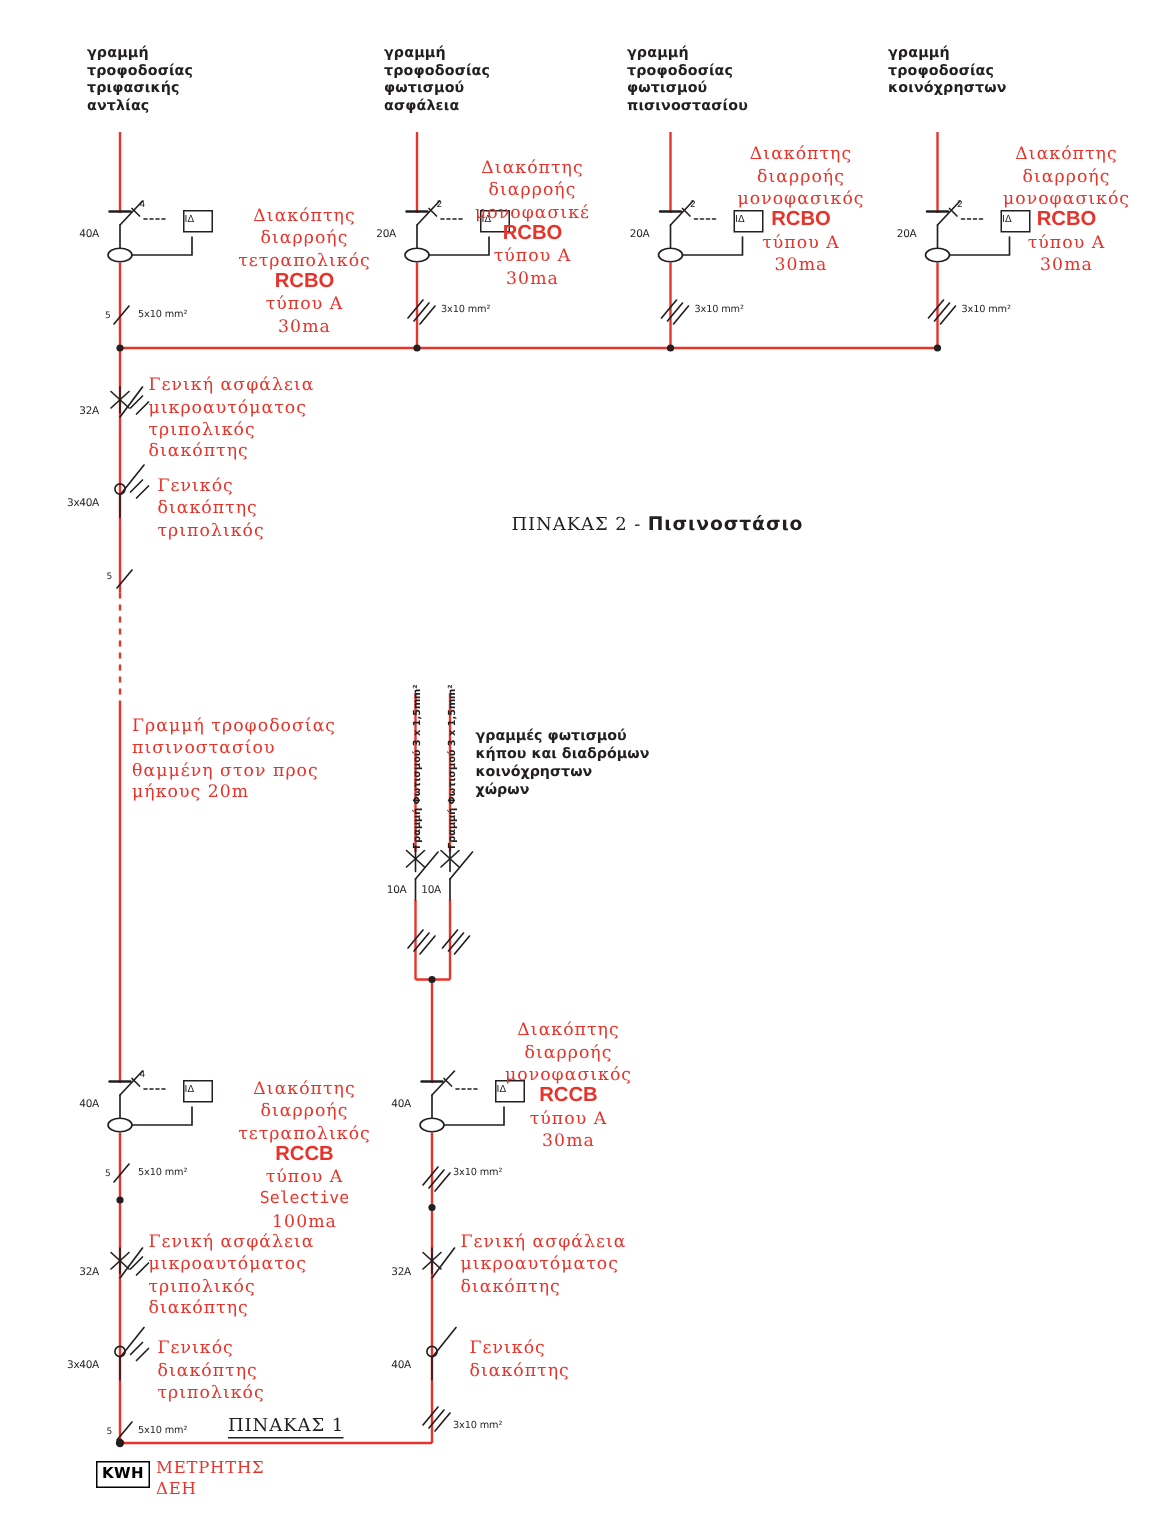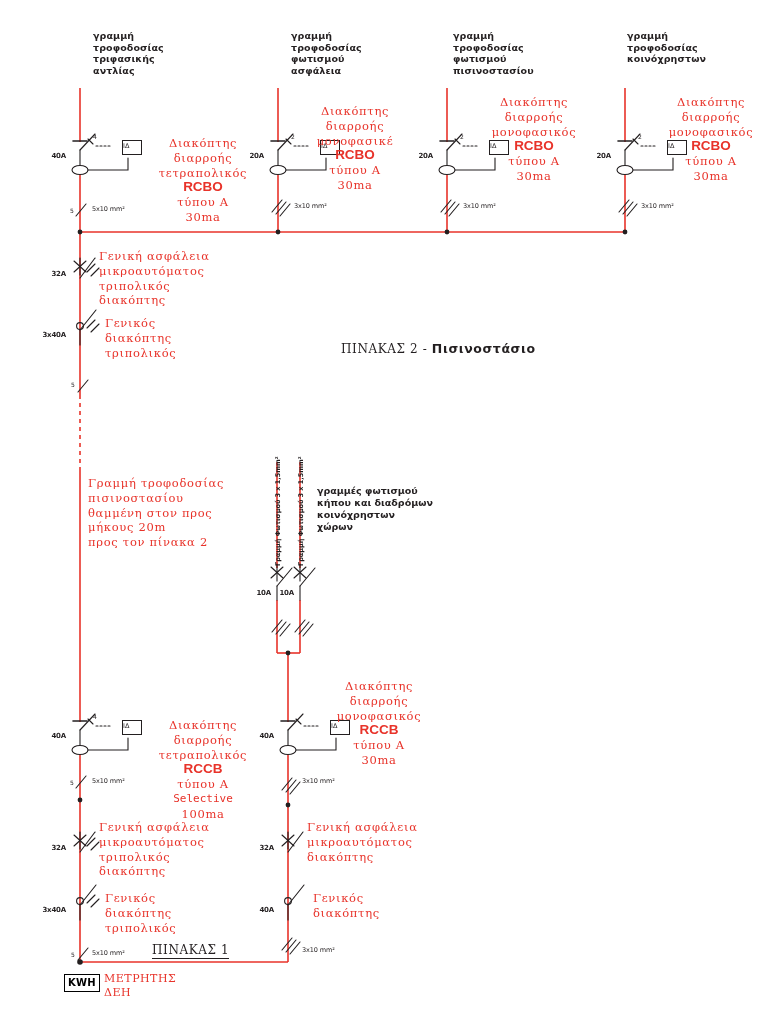--- a/index.html
+++ b/index.html
@@ -3,29 +3,29 @@
 <meta charset="utf-8">
 <style>
   html,body{margin:0;padding:0;background:#ffffff;}
   body{width:783px;height:1024px;position:relative;overflow:hidden;
        font-family:"Liberation Sans",sans-serif;color:#000;}
   .stage{position:absolute;left:0;top:0;width:783px;height:1024px;}
   svg.wires{position:absolute;left:0;top:0;width:783px;height:1024px;pointer-events:none;}
 
   
   .hdr-lbl{position:absolute;font-size:9.5px;line-height:11.5px;color:#231f20;
-           font-family:"DejaVu Sans",sans-serif;font-weight:600;letter-spacing:.1px;margin-left:35px;}
+           font-family:"DejaVu Sans",sans-serif;font-weight:600;letter-spacing:.1px;}
   .red-lbl{position:absolute;color:#e8332a;font-family:"DejaVu Serif",serif;
            font-size:11.5px;line-height:14.8px;text-align:center;letter-spacing:.7px;}
   .red-lbl .mono{font-family:"Liberation Sans",sans-serif;font-weight:bold;
                  font-size:13.5px;letter-spacing:0;}
   .red-lbl .sel{font-family:"DejaVu Sans Mono",monospace;font-size:11px;letter-spacing:0;}
   .red-left{position:absolute;color:#e8332a;font-family:"DejaVu Serif",serif;
             font-size:11.5px;line-height:14.8px;text-align:left;letter-spacing:.7px;}
-  .amp{position:absolute;font-size:7px;font-weight:bold;color:#231f20;
+  .amp{position:absolute;font-size:7px;font-weight:normal;color:#231f20;
        font-family:"DejaVu Sans",sans-serif;text-align:right;letter-spacing:-.2px;}
   .sec{position:absolute;font-size:6.5px;color:#231f20;
        font-family:"DejaVu Sans",sans-serif;letter-spacing:-.1px;white-space:nowrap;}
   .tiny-num{position:absolute;font-size:6px;color:#231f20;
             font-family:"DejaVu Sans",sans-serif;}
   .panel-ttl{position:absolute;font-size:12px;color:#231f20;
              font-family:"DejaVu Serif",serif;letter-spacing:.6px;white-space:nowrap;}
   .panel-ttl .gr{font-family:"DejaVu Sans",sans-serif;font-weight:bold;font-size:12.5px;}
   .panel-ttl.ul{border-bottom:1px solid #231f20;padding-bottom:1px;}
   .blk-note{position:absolute;font-size:9.5px;line-height:12px;color:#231f20;
@@ -320,21 +320,20 @@
     <span>ΠΙΝΑΚΑΣ 2</span>
     <span>-</span>
     <span class="gr">Πισινοστάσιο</span>
   </div>
 
   <div class="red-left" style="left:88px;top:476px;width:235px;">
     <div>Γραμμή τροφοδοσίας</div>
     <div>πισινοστασίου</div>
     <div>θαμμένη στον προς</div>
     <div>μήκους  20m</div>
-    <div>προς τον πίνακα 2</div>
   </div>
 
   <div class="vrt" style="left:274px;top:566px;">Γραμμή Φωτισμού 3 x 1,5mm²</div>
   <div class="vrt" style="left:297px;top:566px;">Γραμμή Φωτισμού 3 x 1,5mm²</div>
   <div class="amp" style="left:245px;top:589px;width:26px;">10A</div>
   <div class="amp" style="left:268px;top:589px;width:26px;">10A</div>
 
   <div class="blk-note" style="left:317px;top:485px;width:170px;">
     <div>γραμμές φωτισμού</div>
     <div>κήπου και διαδρόμων</div>

